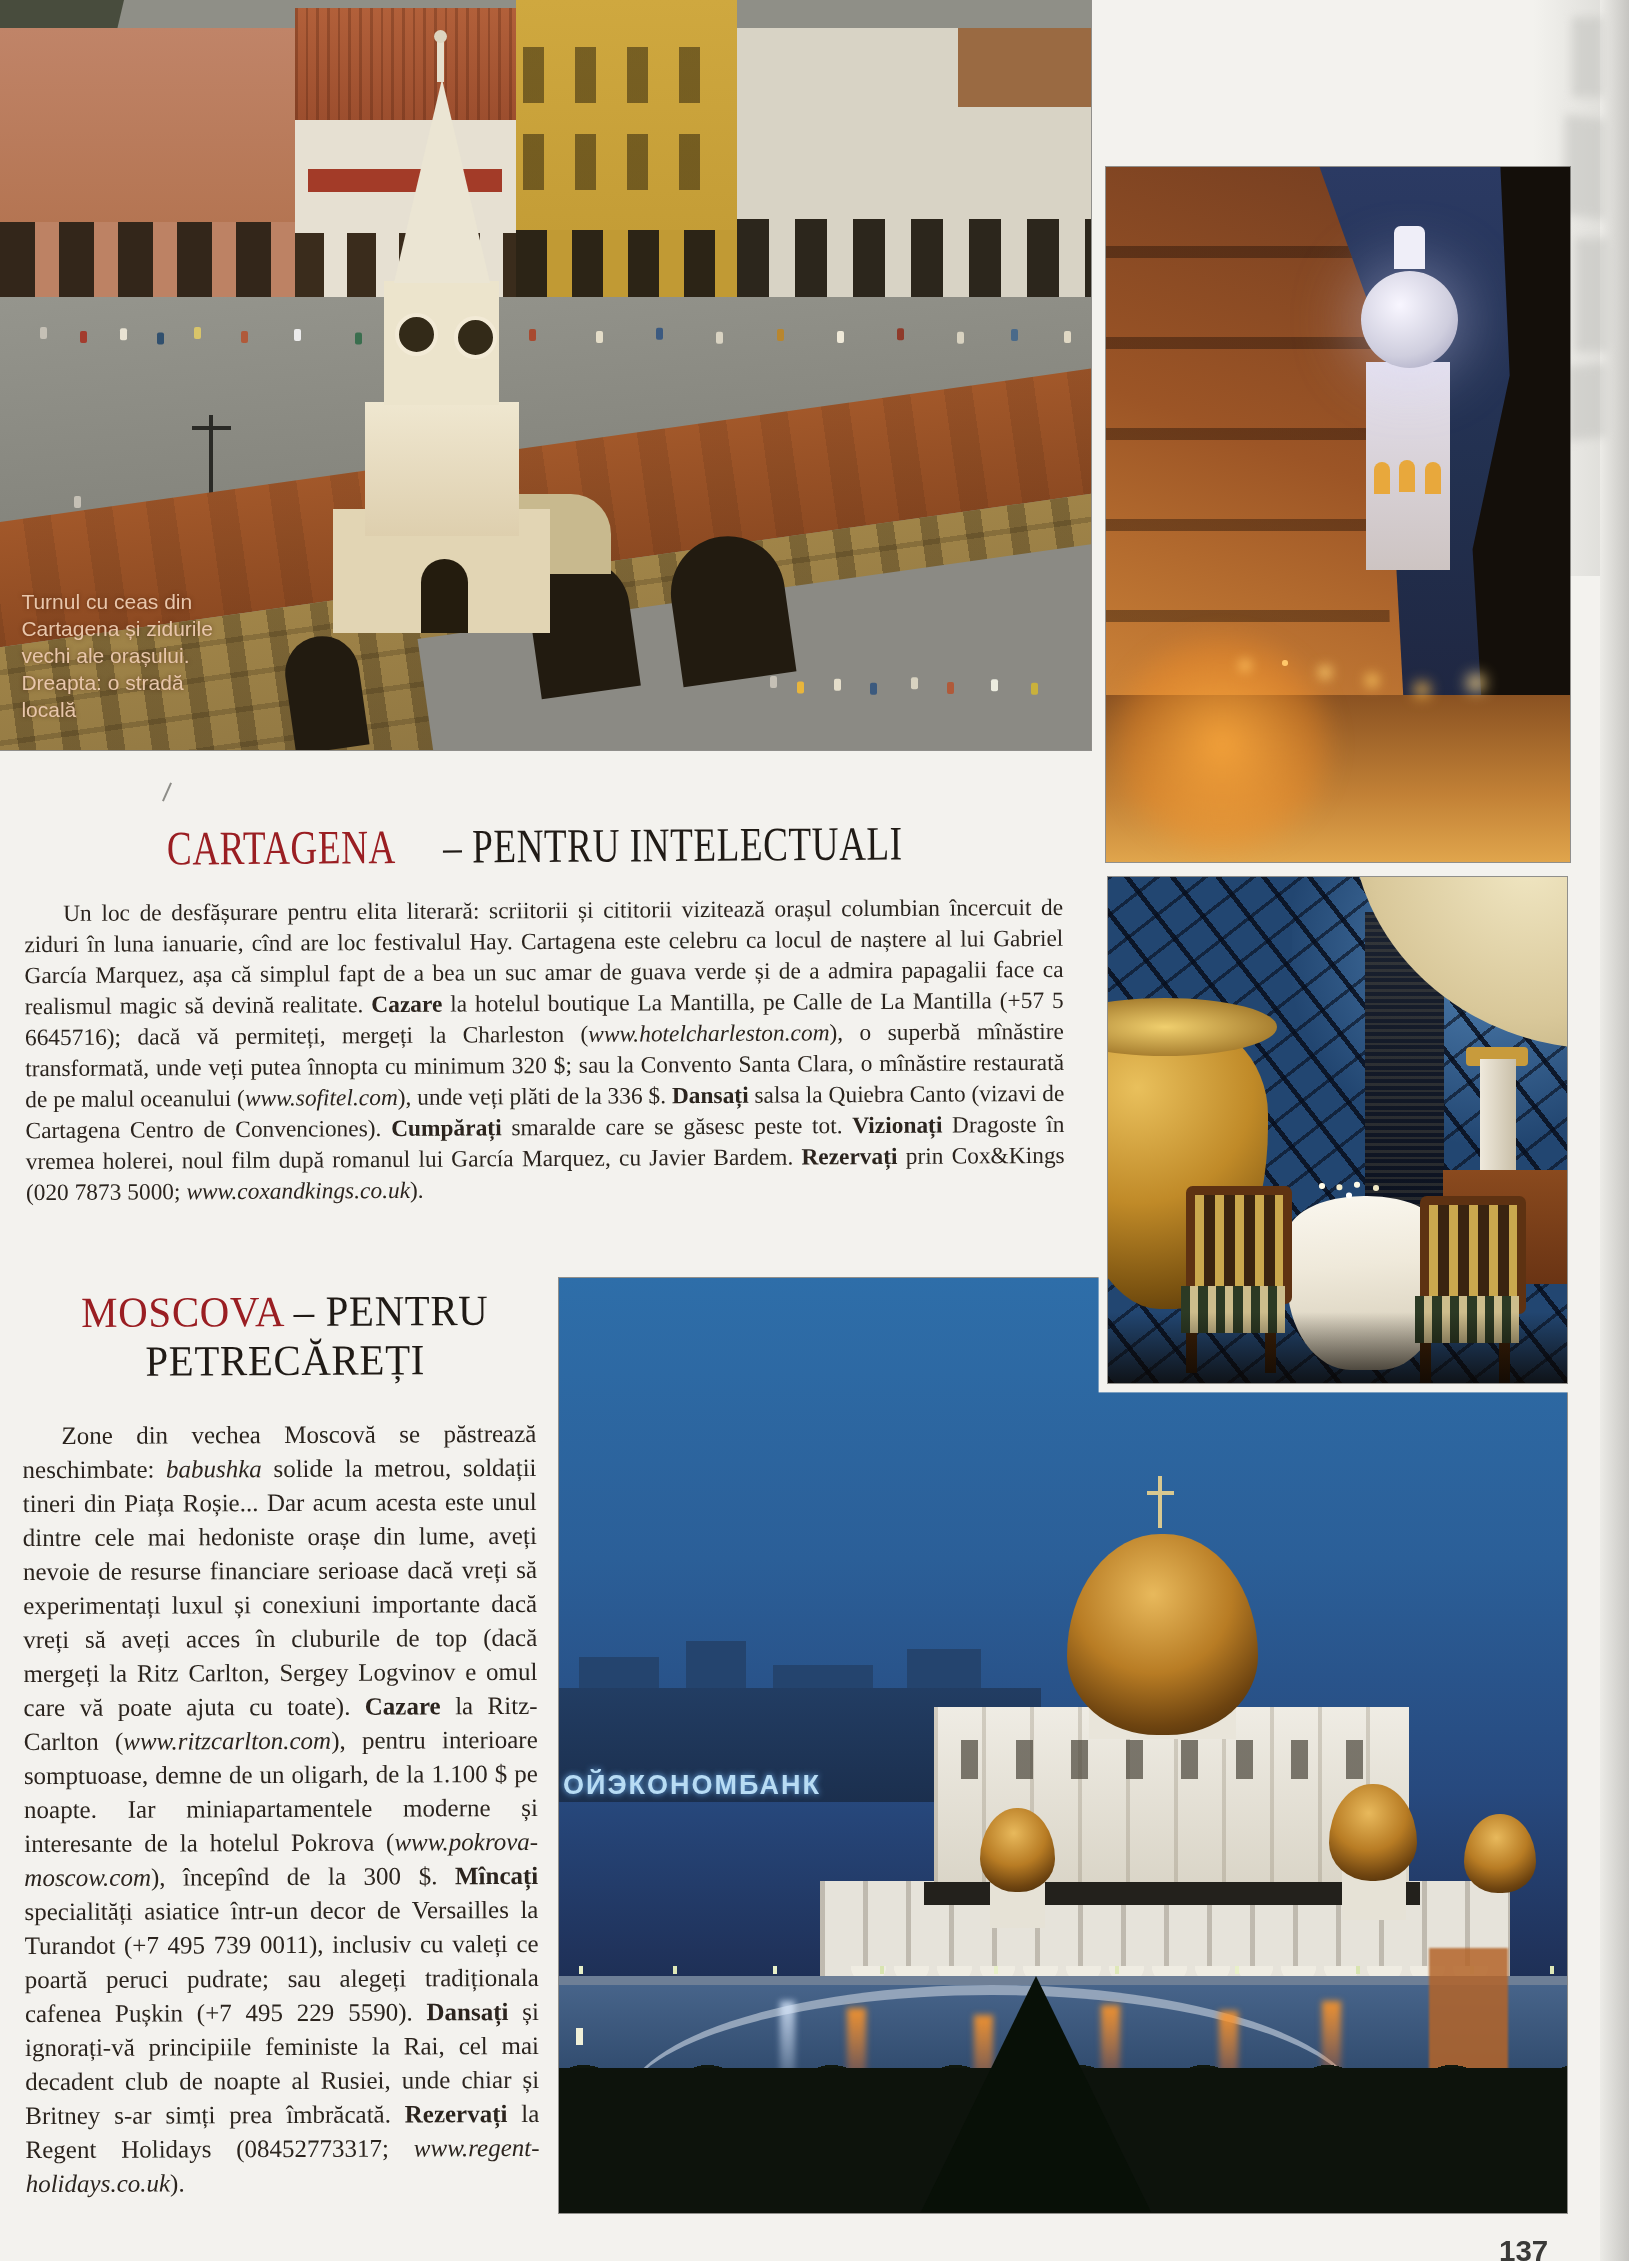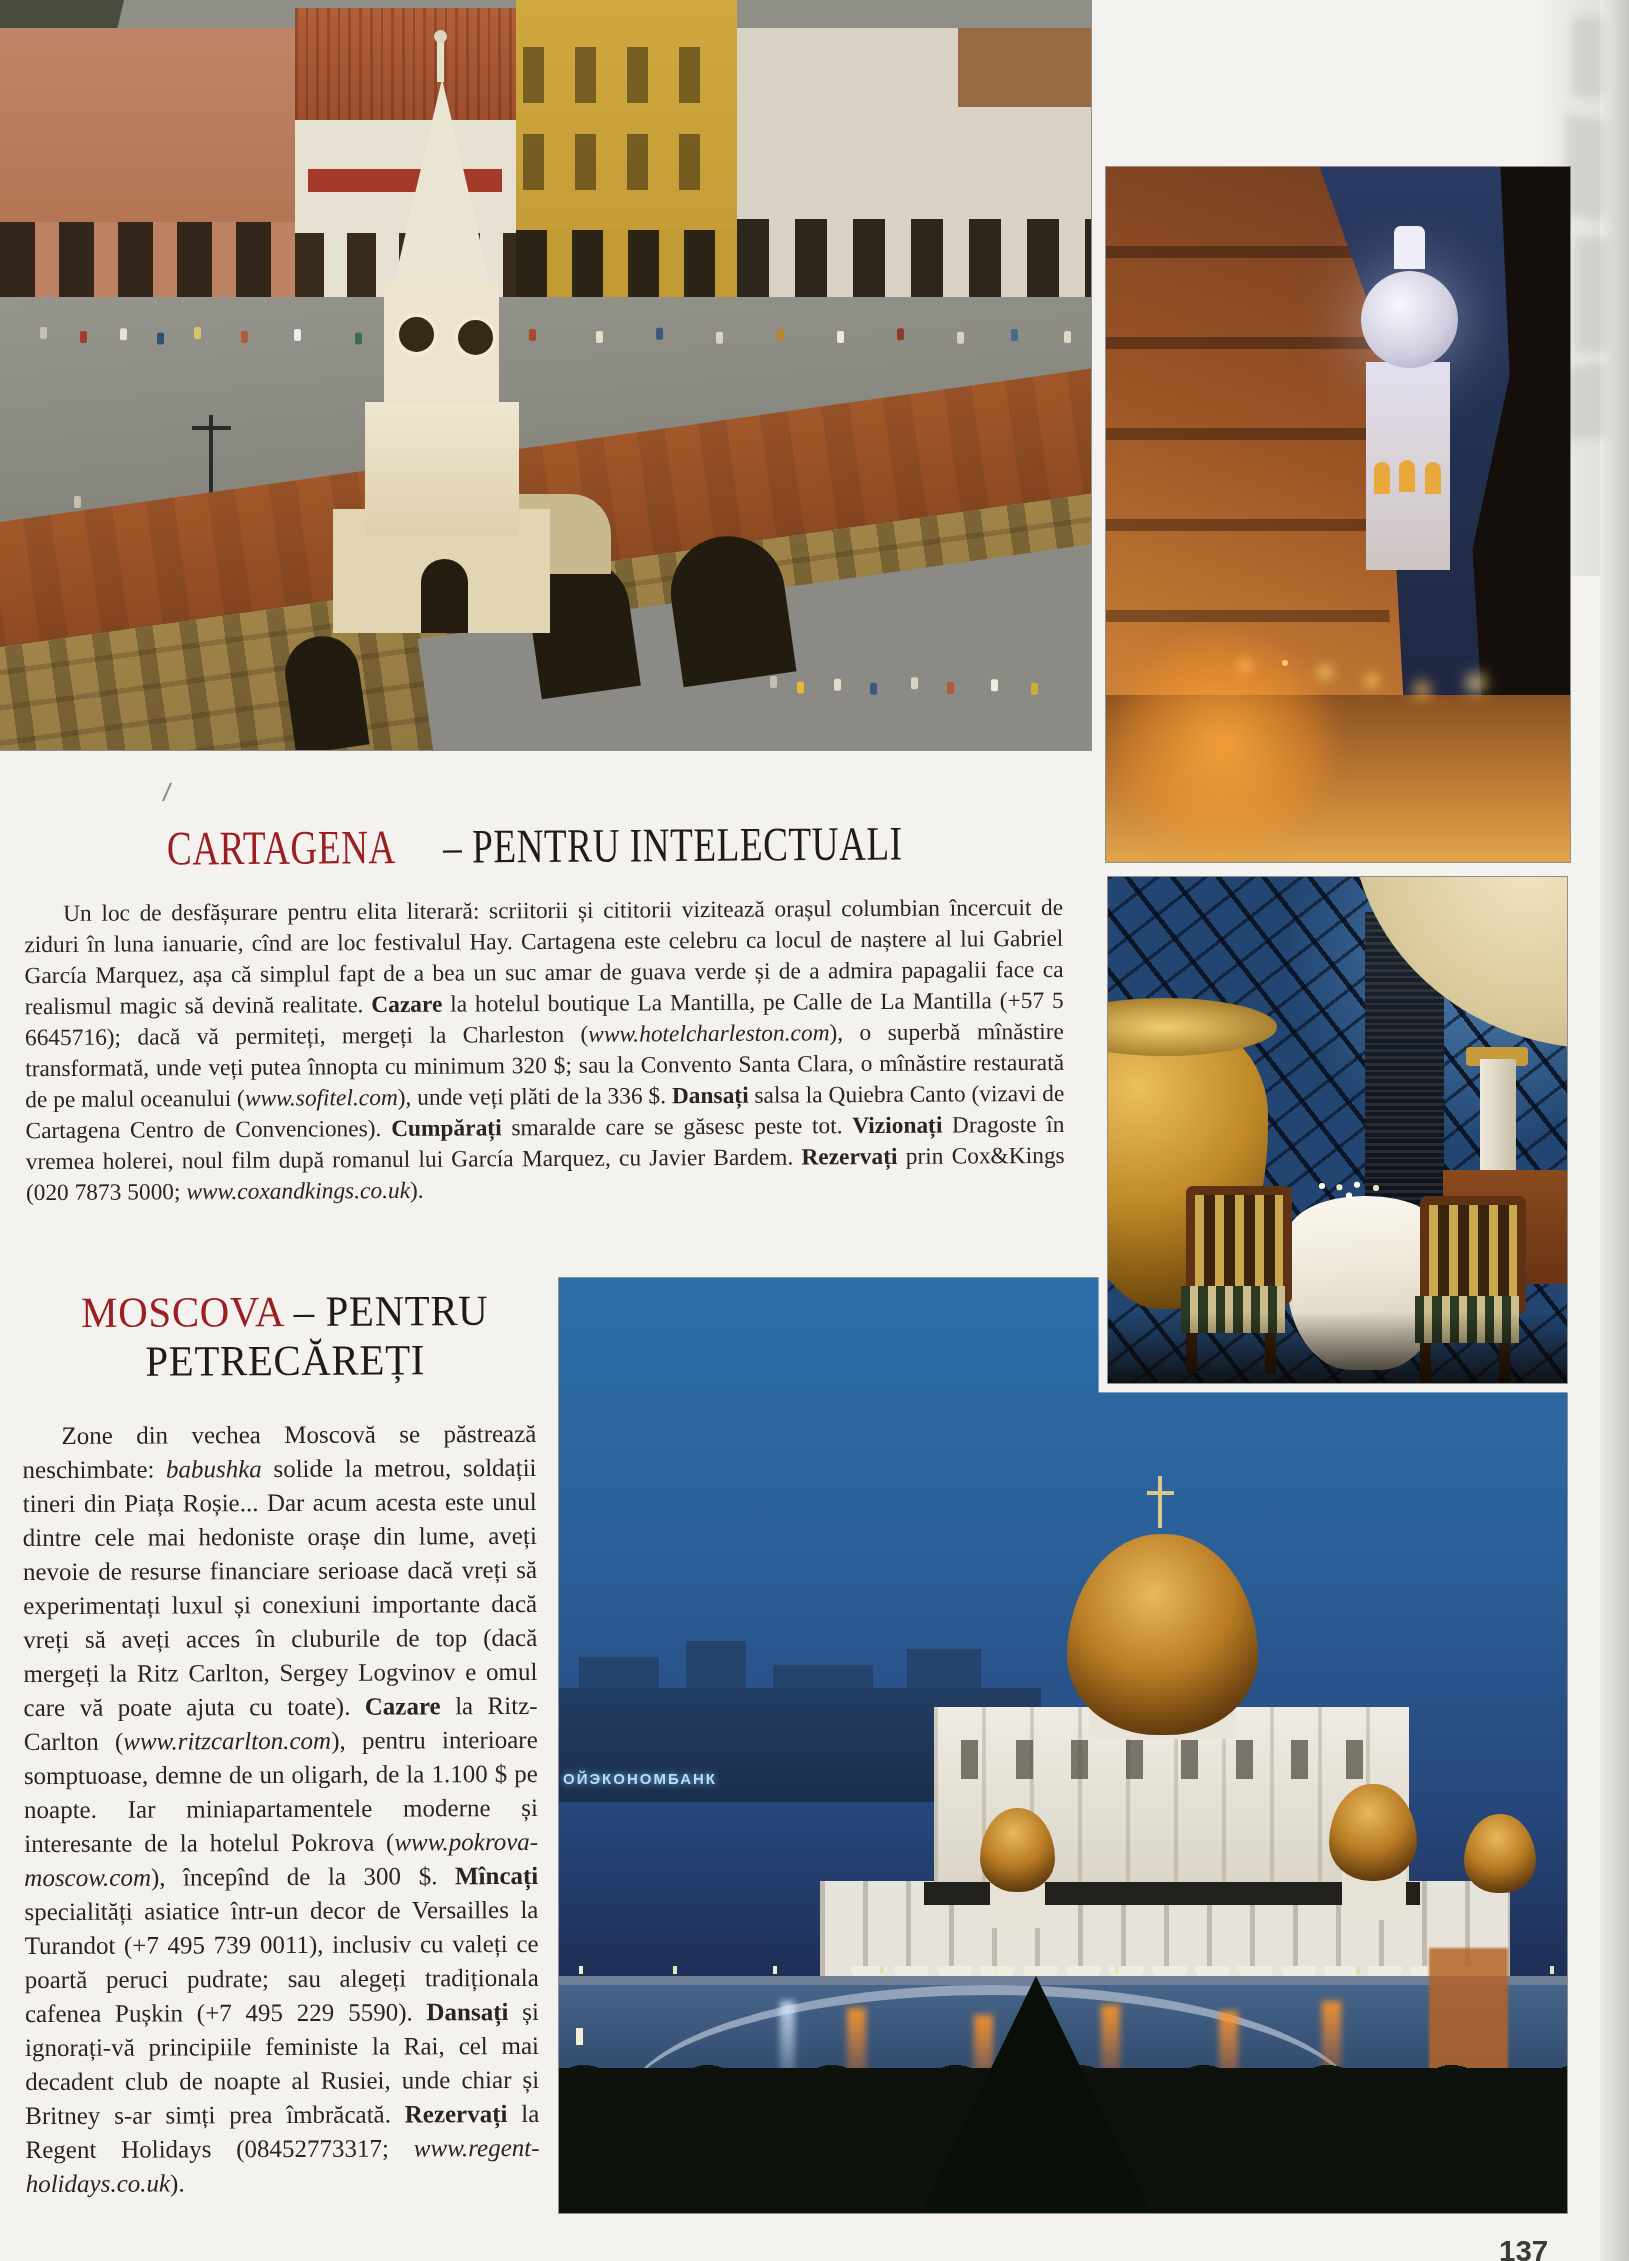--- a/index.html
+++ b/index.html
@@ -146,21 +146,21 @@
 
   
   .pD{left:559px;top:1278px;width:1008px;height:935px;
       background:linear-gradient(180deg,#2e6ea9,#2b5f98 30%,#27497e 55%,#20335c 72%,#16233f 85%,#101a30);z-index:1;}
   .pD-cap{left:14.7px;top:27px;width:429px;font-family:"Liberation Sans",sans-serif;font-size:21px;
       line-height:27.5px;color:#e9eef4;white-space:pre-line;text-shadow:0 0.7px 2px rgba(10,30,60,.7);}
   .pD-city{left:0;top:410px;width:482px;height:114px;background:linear-gradient(#223d63,#1b2f4e);}
   .pD-city i{position:absolute;display:block;background:#24446e;}
   .c1{left:20px;top:-31px;width:80px;height:31px;} .c2{left:127px;top:-47px;width:60px;height:47px;}
   .c3{left:214px;top:-23px;width:100px;height:23px;} .c4{left:348px;top:-39px;width:74px;height:39px;}
-  .pD-sign{left:4px;top:492px;font-family:"Liberation Sans",sans-serif;font-weight:bold;font-size:15px;
+  .pD-sign{left:4px;top:492px;font-family:"Liberation Sans",sans-serif;font-weight:bold;font-size:27px;
       letter-spacing:2px;color:#b8dcf4;text-shadow:0 0 6.7px rgba(120,190,255,.9);}
   .pD-tier{left:261px;top:603px;width:690px;height:110px;
       background:repeating-linear-gradient(90deg,rgba(120,110,95,.35) 0 5.4px,transparent 5.4px 43px),#e6e3da;}
   .pD-body{left:375px;top:429px;width:475px;height:187px;
       background:repeating-linear-gradient(90deg,rgba(140,130,110,.3) 0 4px,transparent 4px 48px),linear-gradient(#efece4,#d9d4c6);}
   .pD-roof{left:365px;top:604px;width:496px;height:23px;background:#23211c;}
   .pD-win{left:402px;top:462px;width:422px;height:39px;opacity:.7;
       background:repeating-linear-gradient(90deg,#494439 0 17.4px,transparent 17.4px 55px);}
   .dome{position:absolute;background:radial-gradient(circle at 45% 30%,#e8b95c,#b87c24 45%,#6e4410 75%,#39230a);
       border-radius:50% 50% 48% 48%/62% 62% 40% 40%;}
@@ -245,20 +245,25 @@
     <div class="abs tw-base2"></div>
     <div class="abs tw-door"></div>
     <div class="abs tw-base1"></div>
     <div class="abs tw-mid">
       <div class="clock ck1"></div>
       <div class="clock ck2"></div>
     </div>
     <div class="abs tw-spire"></div>
     <div class="abs tw-tip"></div>
     <div class="abs tw-ball"></div>
+    <div class="abs pA-cap">Turnul cu ceas din
+Cartagena și zidurile
+vechi ale orașului.
+Dreapta: o stradă
+locală</div>
   </div>
 
   <div class="photo pB">
     <div class="abs pB-left"></div>
     <div class="abs pB-balc"></div>
     <div class="abs pB-body">
       <i class="w1"></i>
       <i class="w2"></i>
       <i class="w3"></i>
     </div>

